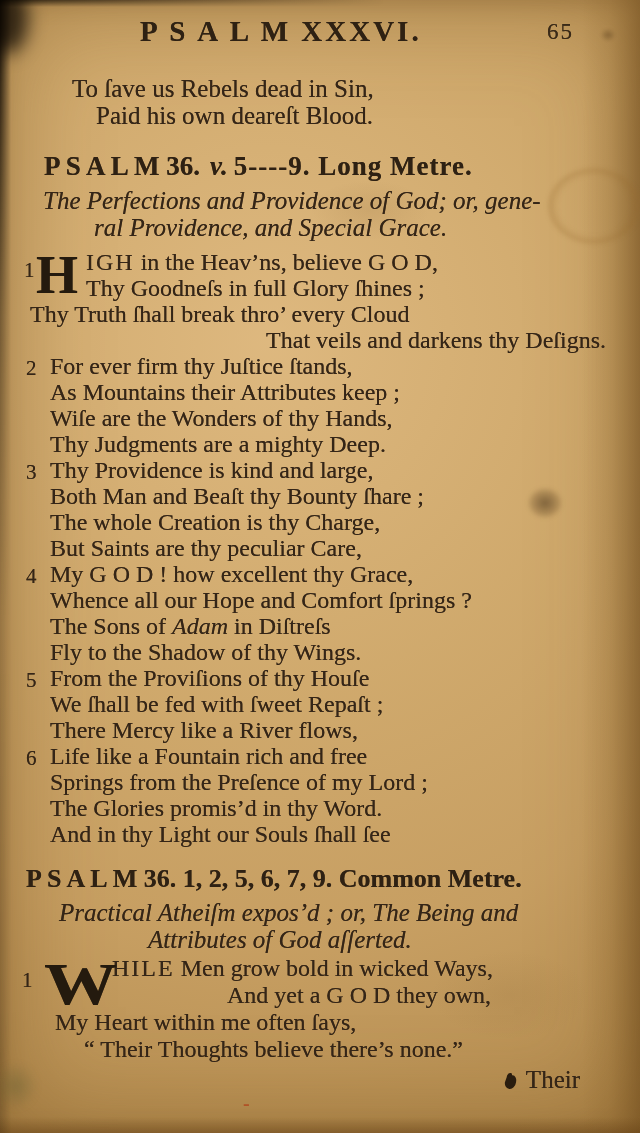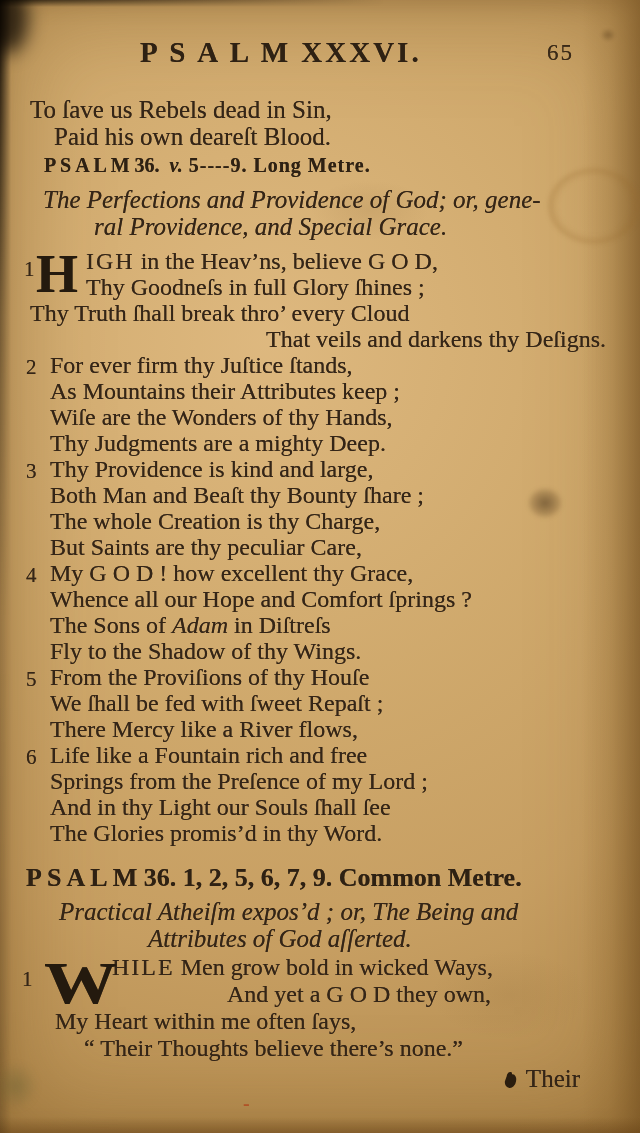--- a/index.html
+++ b/index.html
@@ -32,28 +32,28 @@
   .stain-smudge{left:528px;top:488px;width:34px;height:30px;background:radial-gradient(ellipse,rgba(62,42,20,.55),rgba(90,62,28,.25) 55%,transparent 75%);filter:blur(2px);}
   .stain-ring{left:548px;top:168px;width:92px;height:76px;background:radial-gradient(ellipse,transparent 55%,rgba(150,105,45,.28) 68%,transparent 80%);filter:blur(2px);}
   .stain-green{left:-6px;top:1062px;width:44px;height:48px;background:radial-gradient(ellipse,rgba(96,92,48,.4),transparent 70%);filter:blur(3px);}
   .stain-dot-tr{left:600px;top:28px;width:16px;height:14px;background:radial-gradient(ellipse,rgba(70,45,15,.35),transparent 70%);filter:blur(1px);}
   .stain-soft1{left:310px;top:180px;width:120px;height:60px;background:radial-gradient(ellipse,rgba(120,85,40,.12),transparent 70%);}
   .stain-soft2{left:430px;top:950px;width:160px;height:90px;background:radial-gradient(ellipse,rgba(120,85,40,.10),transparent 70%);}
 
   .content{position:absolute;inset:0;padding:0 34px 0 30px;
     text-shadow:0 0 .6px rgba(52,37,23,.75);}
 
-  .header{position:relative;margin-top:32px;height:38px;font-family:Liberation Serif, serif;}
+  .header{position:relative;margin-top:11px;height:38px;font-family:Liberation Serif, serif;}
   .title{position:absolute;left:110px;top:4px;font-size:29px;letter-spacing:3px;font-weight:bold;color:#2e2113;}
   .pagenum{position:absolute;right:32px;top:8px;font-size:23px;letter-spacing:2px;color:#3a2a18;}
 
-  .intro{margin-top:26px;font-size:25px;line-height:27px;}
+  .intro{margin-top:26px;font-size:25px;line-height:27px;margin-left:42px;}
   .intro .l2{padding-left:24px;}
 
-  .h1{padding-left:14px;font-size:20px;line-height:31px;font-weight:bold;color:#2e2113;}
+  .h1{margin-top:22px;padding-left:14px;font-size:27px;line-height:31px;font-weight:bold;color:#2e2113;}
   .h1 .em{font-style:italic;font-weight:bold;margin:0 6px 0 10px;}
   .h1 .post{letter-spacing:1px;}
 
   .subtitle{font-style:italic;font-size:25px;line-height:27px;margin-top:5px;}
   .subtitle .s1{margin-left:-28px;padding-left:41px;}
   .subtitle .s2{padding-left:64px;}
 
   .verses{margin-top:8px;font-size:24px;line-height:26px;}
   .verse{position:relative;padding-left:20px;}
   .vnum{position:absolute;left:-4px;top:2px;font-size:21px;}
@@ -156,22 +156,22 @@
         <span class="vnum">5</span>
         <div>From the Proviſions of thy Houſe</div>
         <div>We ſhall be fed with ſweet Repaſt ;</div>
         <div>There Mercy like a River flows,</div>
       </div>
 
       <div class="verse">
         <span class="vnum">6</span>
         <div>Life like a Fountain rich and free</div>
         <div>Springs from the Preſence of my Lord ;</div>
+        <div>The Glories promis’d in thy Word.</div>
         <div>And in thy Light our Souls ſhall ſee</div>
-        <div>The Glories promis’d in thy Word.</div>
       </div>
     </div>
 
     <div class="h2">P S A L M  36.   1, 2, 5, 6, 7, 9.   Common Metre.</div>
 
     <div class="subtitle subtitle2">
       <div class="s1">Practical Atheiſm expos’d ;  or,  The Being and</div>
       <div class="s2">Attributes of God aſſerted.</div>
     </div>
 

